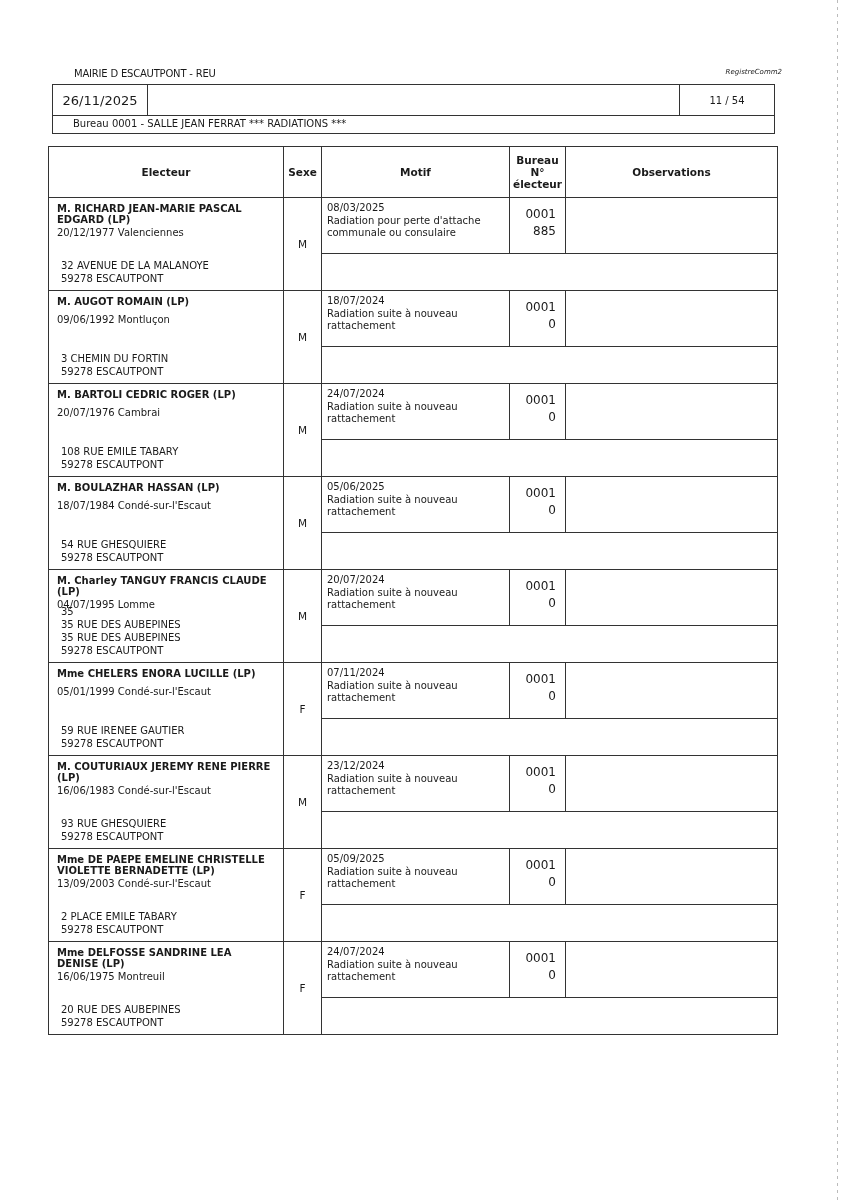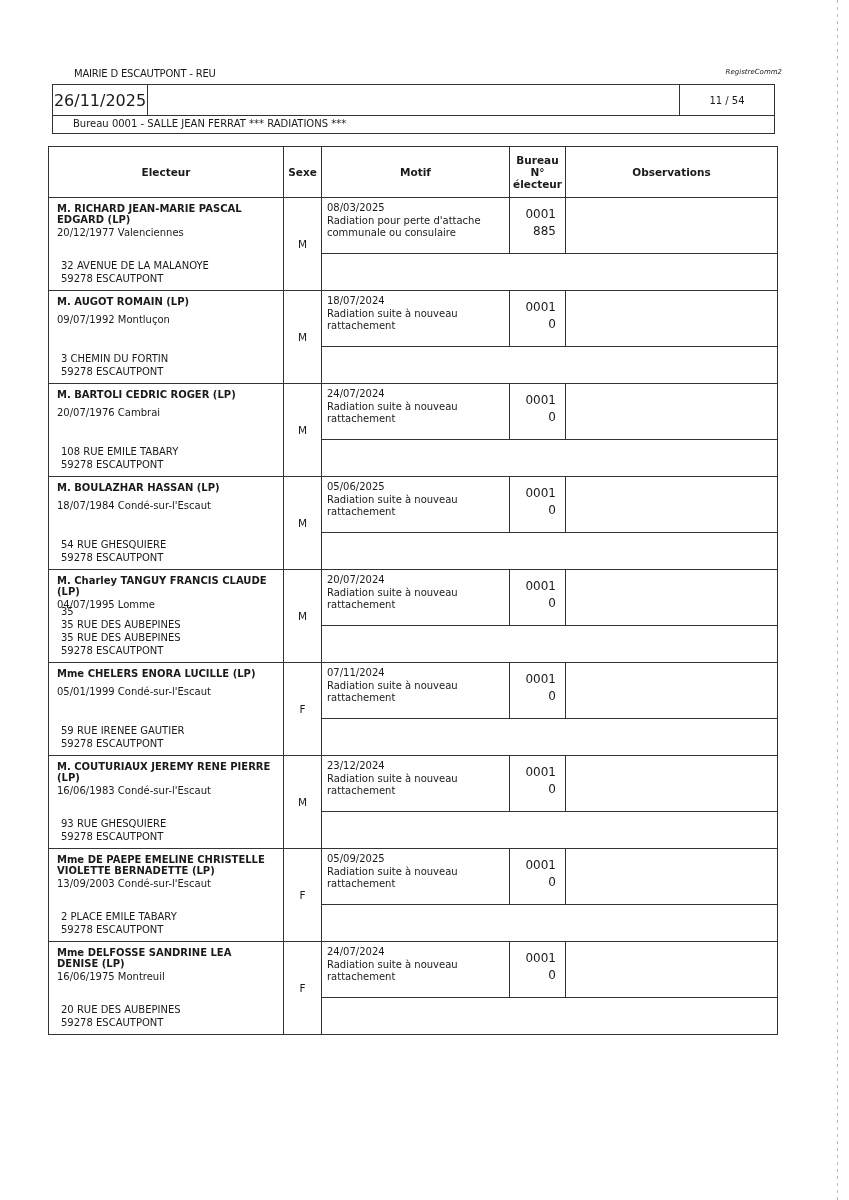--- a/index.html
+++ b/index.html
@@ -4,21 +4,21 @@
   <style>
     html, body { margin: 0; padding: 0; background: #ffffff; }
     body { width: 849px; height: 1200px; position: relative; overflow: hidden;
            font-family: "DejaVu Sans", sans-serif; color: #1a1a1a; }
     .abs { position: absolute; }
     .org { left: 62px; top: 68px; font-size: 10px; letter-spacing: -0.2px; margin-left: 12px; }
     .ref { left: 700px; top: 68px; width: 82px; text-align: right; font-size: 7px; font-style: italic; }
     .hbox { left: 52px; top: 84px; width: 723px; height: 50px; border: 1px solid #333; box-sizing: border-box; }
     .hrow1 { position: absolute; left: 0; top: 0; width: 100%; height: 30px; border-bottom: 1px solid #333; }
     .hdate { position: absolute; left: 0; top: 0; width: 94px; height: 30px; border-right: 1px solid #333;
-             font-size: 16px; display: flex; align-items: center; justify-content: center; }
+             font-size: 13px; display: flex; align-items: center; justify-content: center; }
     .htitle { position: absolute; left: 94px; top: 0; width: 534px; height: 30px;
               font-size: 12.5px; font-weight: bold; display: flex; align-items: center; justify-content: center; }
     .hpage { position: absolute; right: 0; top: 0; width: 94px; height: 30px; border-left: 1px solid #333;
              font-size: 10px; display: flex; align-items: center; justify-content: center; }
     .hbureau { position: absolute; left: 20px; top: 33px; font-size: 10px; }
 
     table.reg { position: absolute; left: 48px; top: 146px; width: 729px; border-collapse: collapse;
                 font-size: 10px; table-layout: fixed; }
     table.reg th, table.reg td { border: 1px solid #333; padding: 0; vertical-align: top; }
     table.reg th { font-weight: bold; font-size: 10.5px; height: 50px; vertical-align: middle; text-align: center; }
@@ -90,21 +90,21 @@
          <div>885</div>
        </td>
        <td></td>
       </tr>
       <tr>
         <td class="spacer" colspan="3"></td>
       </tr>
       <tr>
         <td class="ecell" rowspan="2">
          <div class="ename">M. AUGOT ROMAIN  (LP)</div>
-         <div class="ebirth gap">09/07/1992 Montluçon</div>
+         <div class="ebirth gap">09/06/1992 Montluçon</div>
          <div class="eaddr">
             <div>3 CHEMIN DU FORTIN</div>
             <div>59278 ESCAUTPONT</div>
           </div>
        </td>
        <td class="sexcell" rowspan="2">M</td>
        <td class="mcell">
          <div>18/07/2024</div>
          <div>Radiation suite à nouveau rattachement</div>
        </td>

